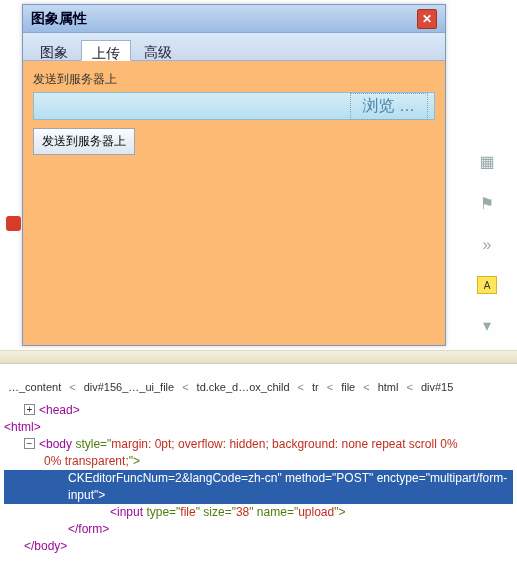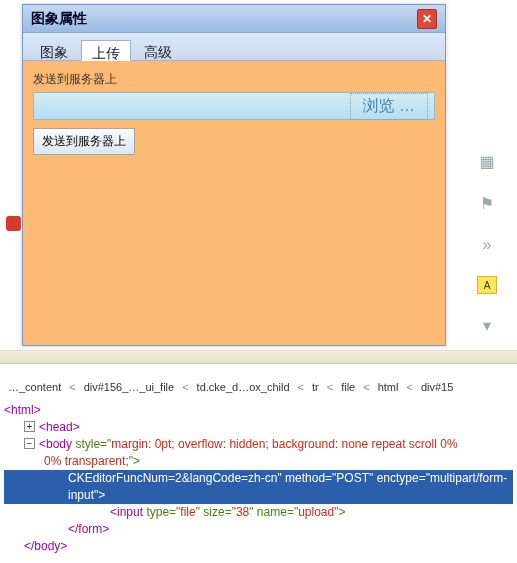--- a/index.html
+++ b/index.html
@@ -84,22 +84,22 @@
   <span class="crumb">tr</span>
     <span>&lt;</span>
   <span class="crumb">file</span>
     <span>&lt;</span>
   <span class="crumb">html</span>
     <span>&lt;</span>
   <span class="crumb">div#15</span>
 </div>
 
 <div class="code">
+  <div class="row ind1"><span class="toggle">+</span><span class="tag">&lt;head&gt;</span></div>
   <div class="row"><span class="tag">&lt;html&gt;</span></div>
-  <div class="row ind1"><span class="toggle">+</span><span class="tag">&lt;head&gt;</span></div>
   <div class="row ind1"><span class="toggle">−</span><span class="tag">&lt;body </span><span class="txt">style</span><span class="txt">="</span><span class="attr">margin: 0pt; overflow: hidden; background: none repeat scroll 0%</span></div>
   <div class="row ind2"><span class="attr">0% transparent;</span><span class="txt">"&gt;</span></div>
   <div class="row ind3 hl"><span class="attr">CKEditorFuncNum=2&amp;langCode=zh-cn</span><span class="txt">" </span><span class="txt">method</span><span class="txt">="</span><span class="attr">POST</span><span class="txt">" </span><span class="txt">enctype</span><span class="txt">="</span><span class="attr">multipart/form-</span></div>
   <div class="row ind3 hl"><span class="attr">input</span><span class="txt">"&gt;</span></div>
   <div class="row ind4"><span class="tag">&lt;input </span><span class="txt">type</span><span class="txt">="</span><span class="attr">file</span><span class="txt">" </span><span class="txt">size</span><span class="txt">="</span><span class="attr">38</span><span class="txt">" </span><span class="txt">name</span><span class="txt">="</span><span class="attr">upload</span><span class="txt">"&gt;</span></div>
   <div class="row ind3"><span class="tag">&lt;/form&gt;</span></div>
   <div class="row ind1"><span class="tag">&lt;/body&gt;</span></div>
 
 </div>
 

